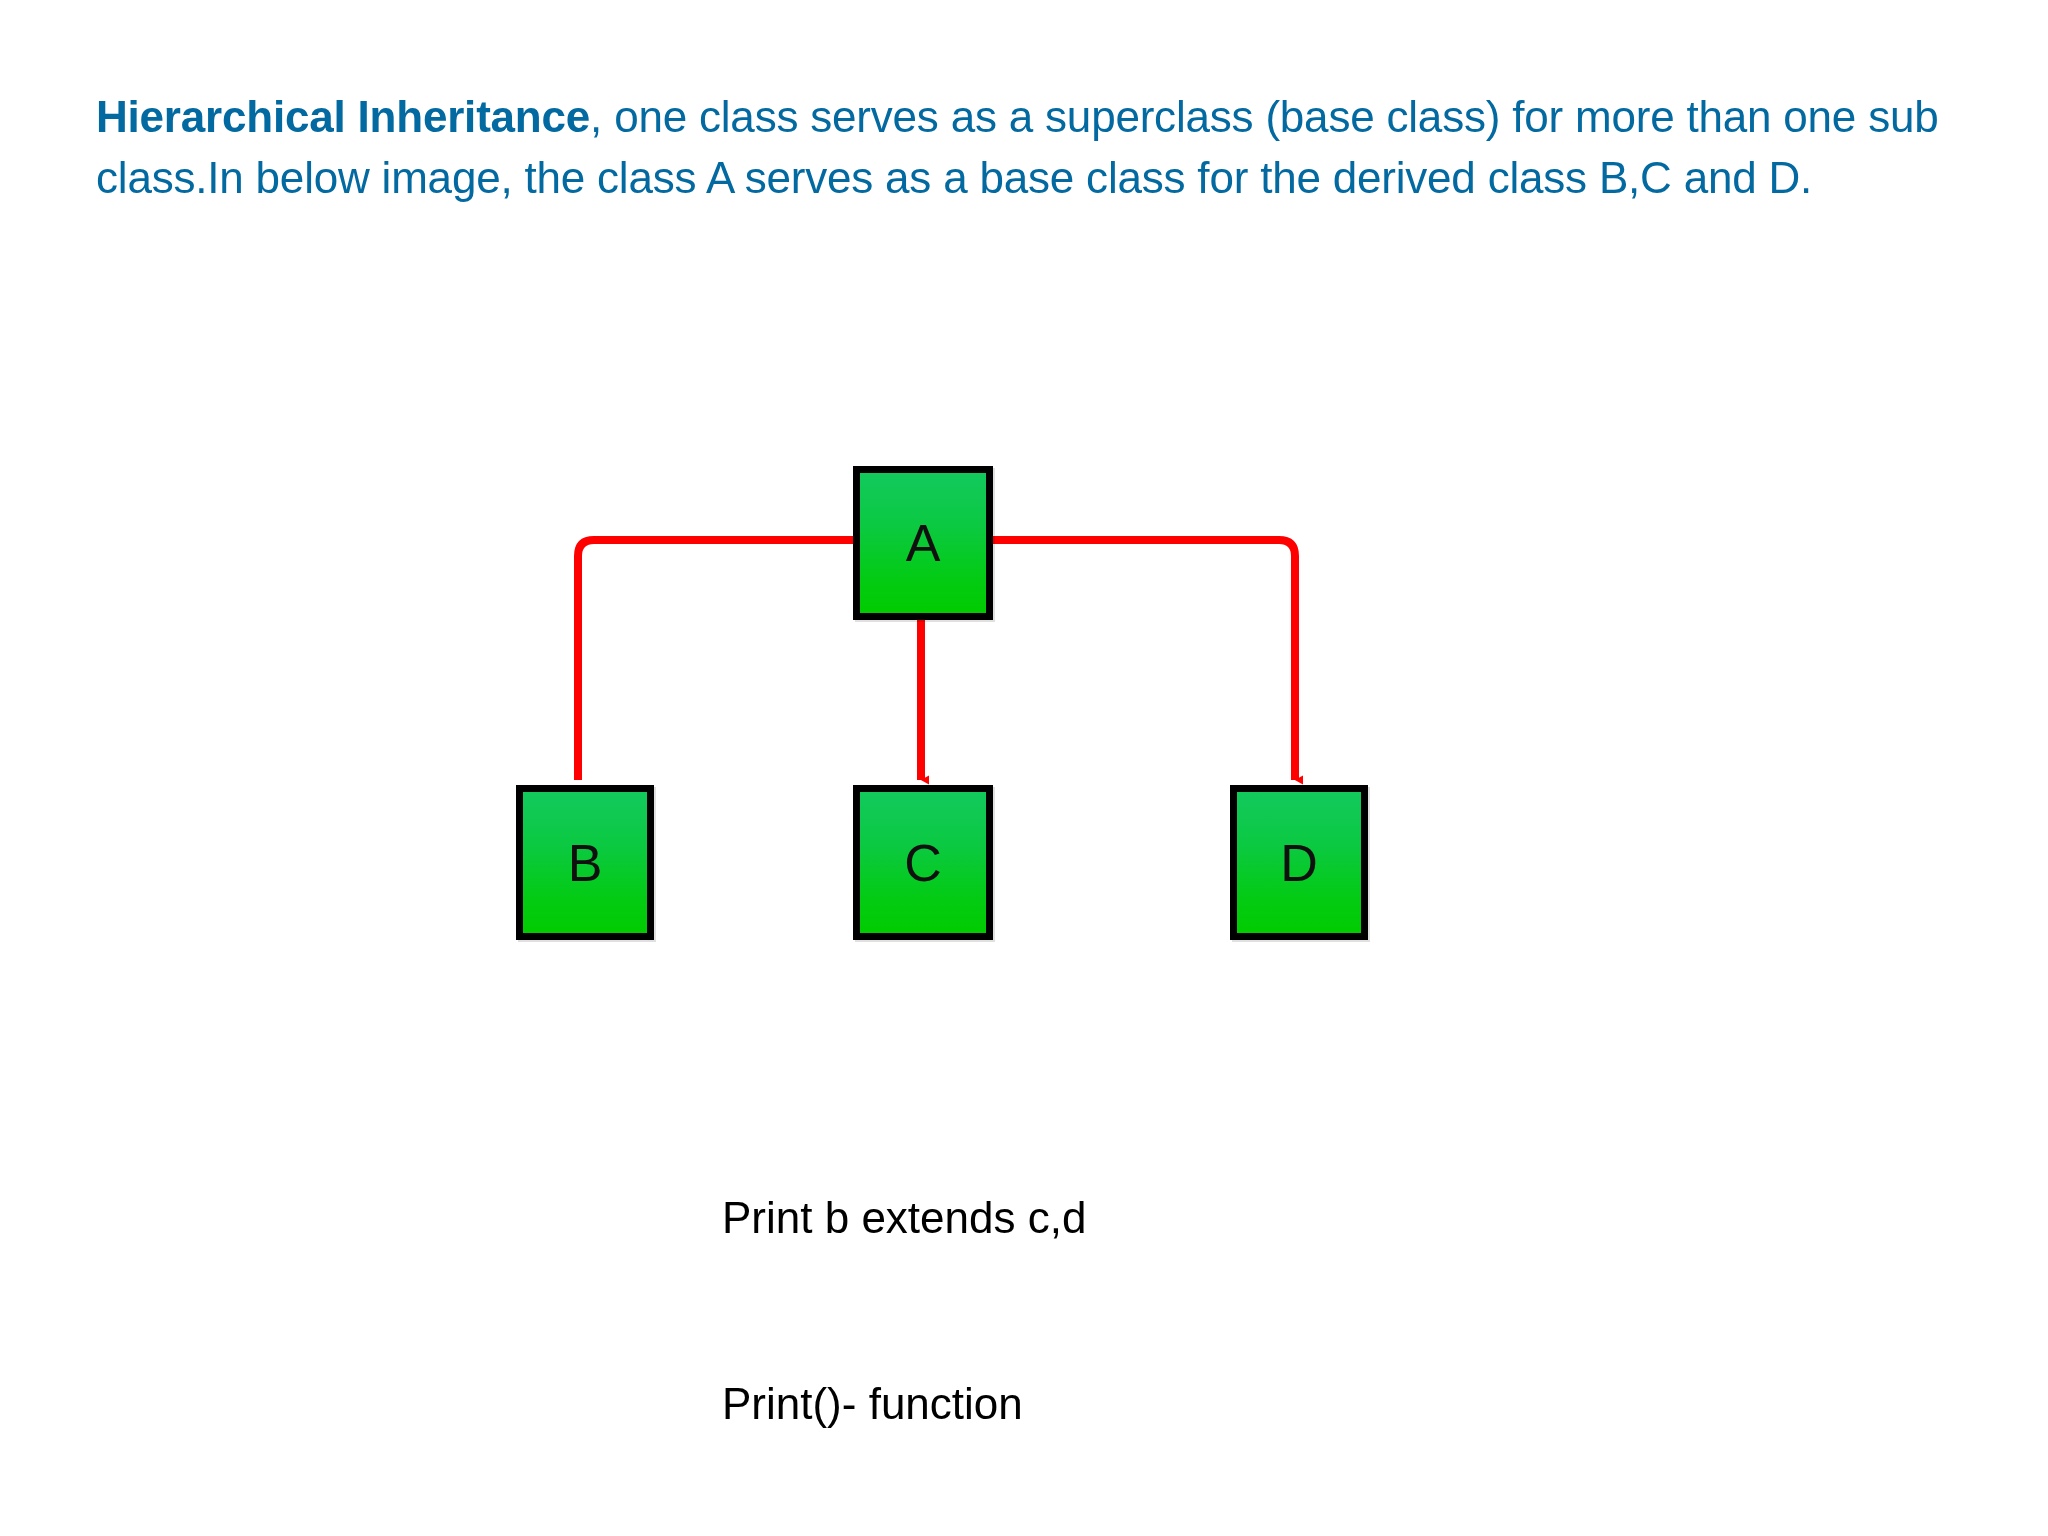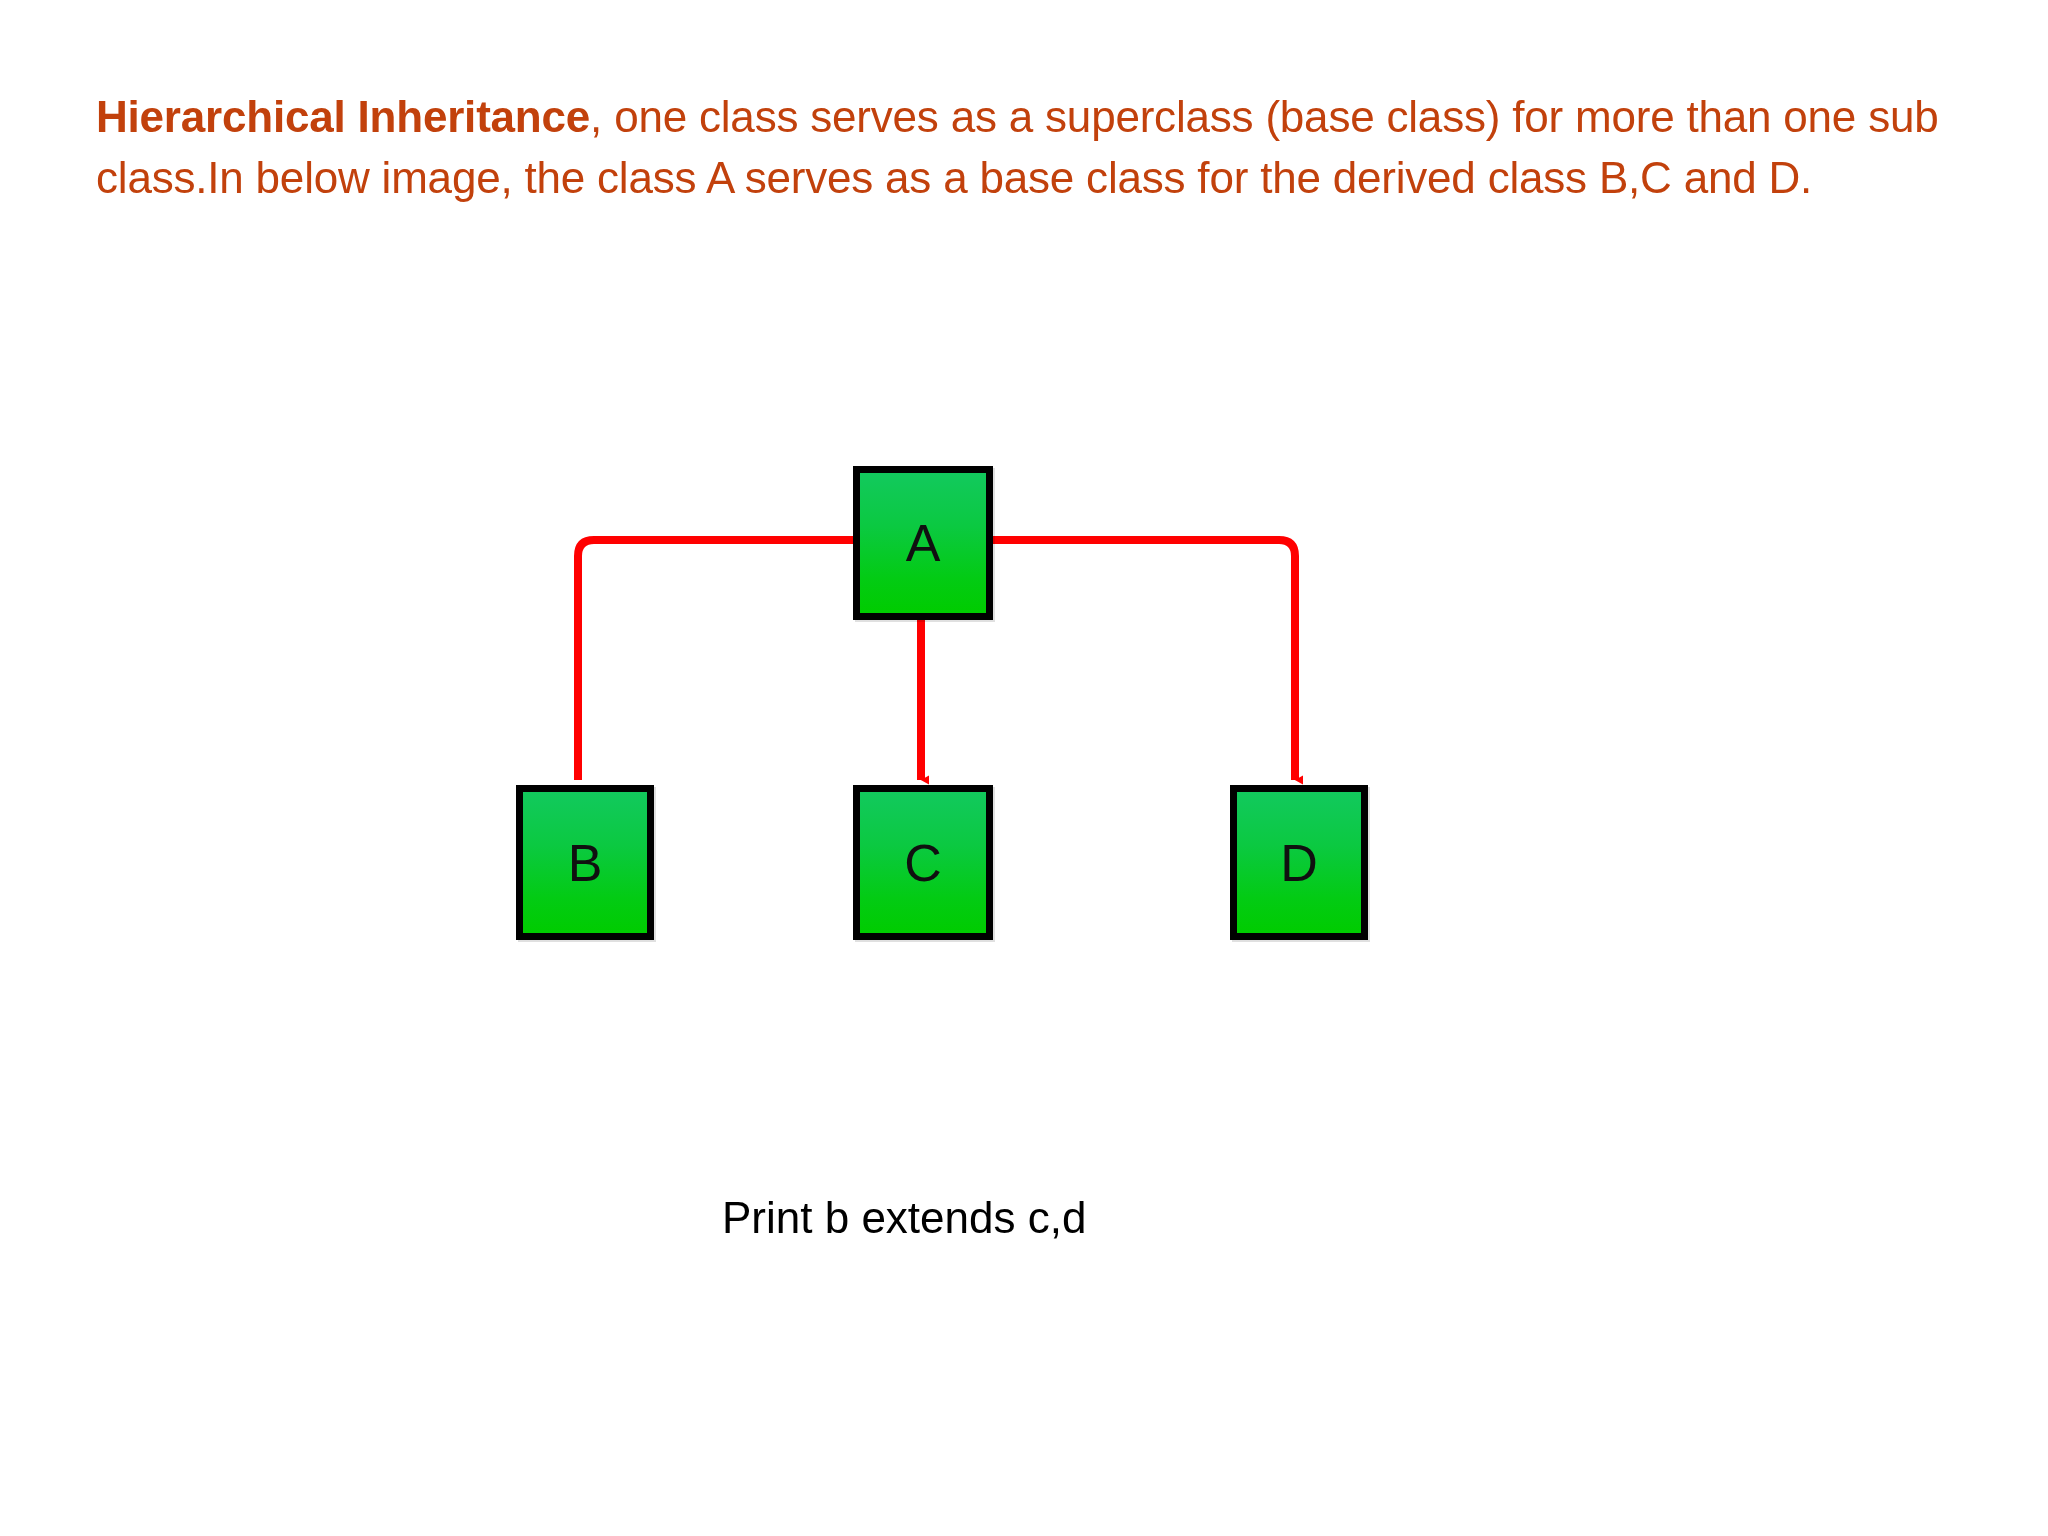--- a/index.html
+++ b/index.html
@@ -18,21 +18,21 @@
   }
 
   
   #intro-paragraph {
     position: absolute;
     left: 96px;
     top: 42px;
     width: 1900px;
     font-size: 44px;
     line-height: 61px;
-    color: #c2410c;
+    color: #0369a1;
     letter-spacing: -0.2px;
     font-weight: 400;
   }
   #intro-paragraph .lead {
     font-weight: 700;
   }
 
   
   #diagram {
     position: absolute;
@@ -118,18 +118,19 @@
     <span class="class-label">C</span>
   </div>
 
   <div class="class-box" id="box-d">
     <span class="class-label">D</span>
   </div>
 </div>
 
 <div id="code-block">
   <span class="code-line">Print b extends c,d</span>
+  <span class="code-line">Print()- function</span>
   
   
   
   
   
 </div>
 
 </body></html>

